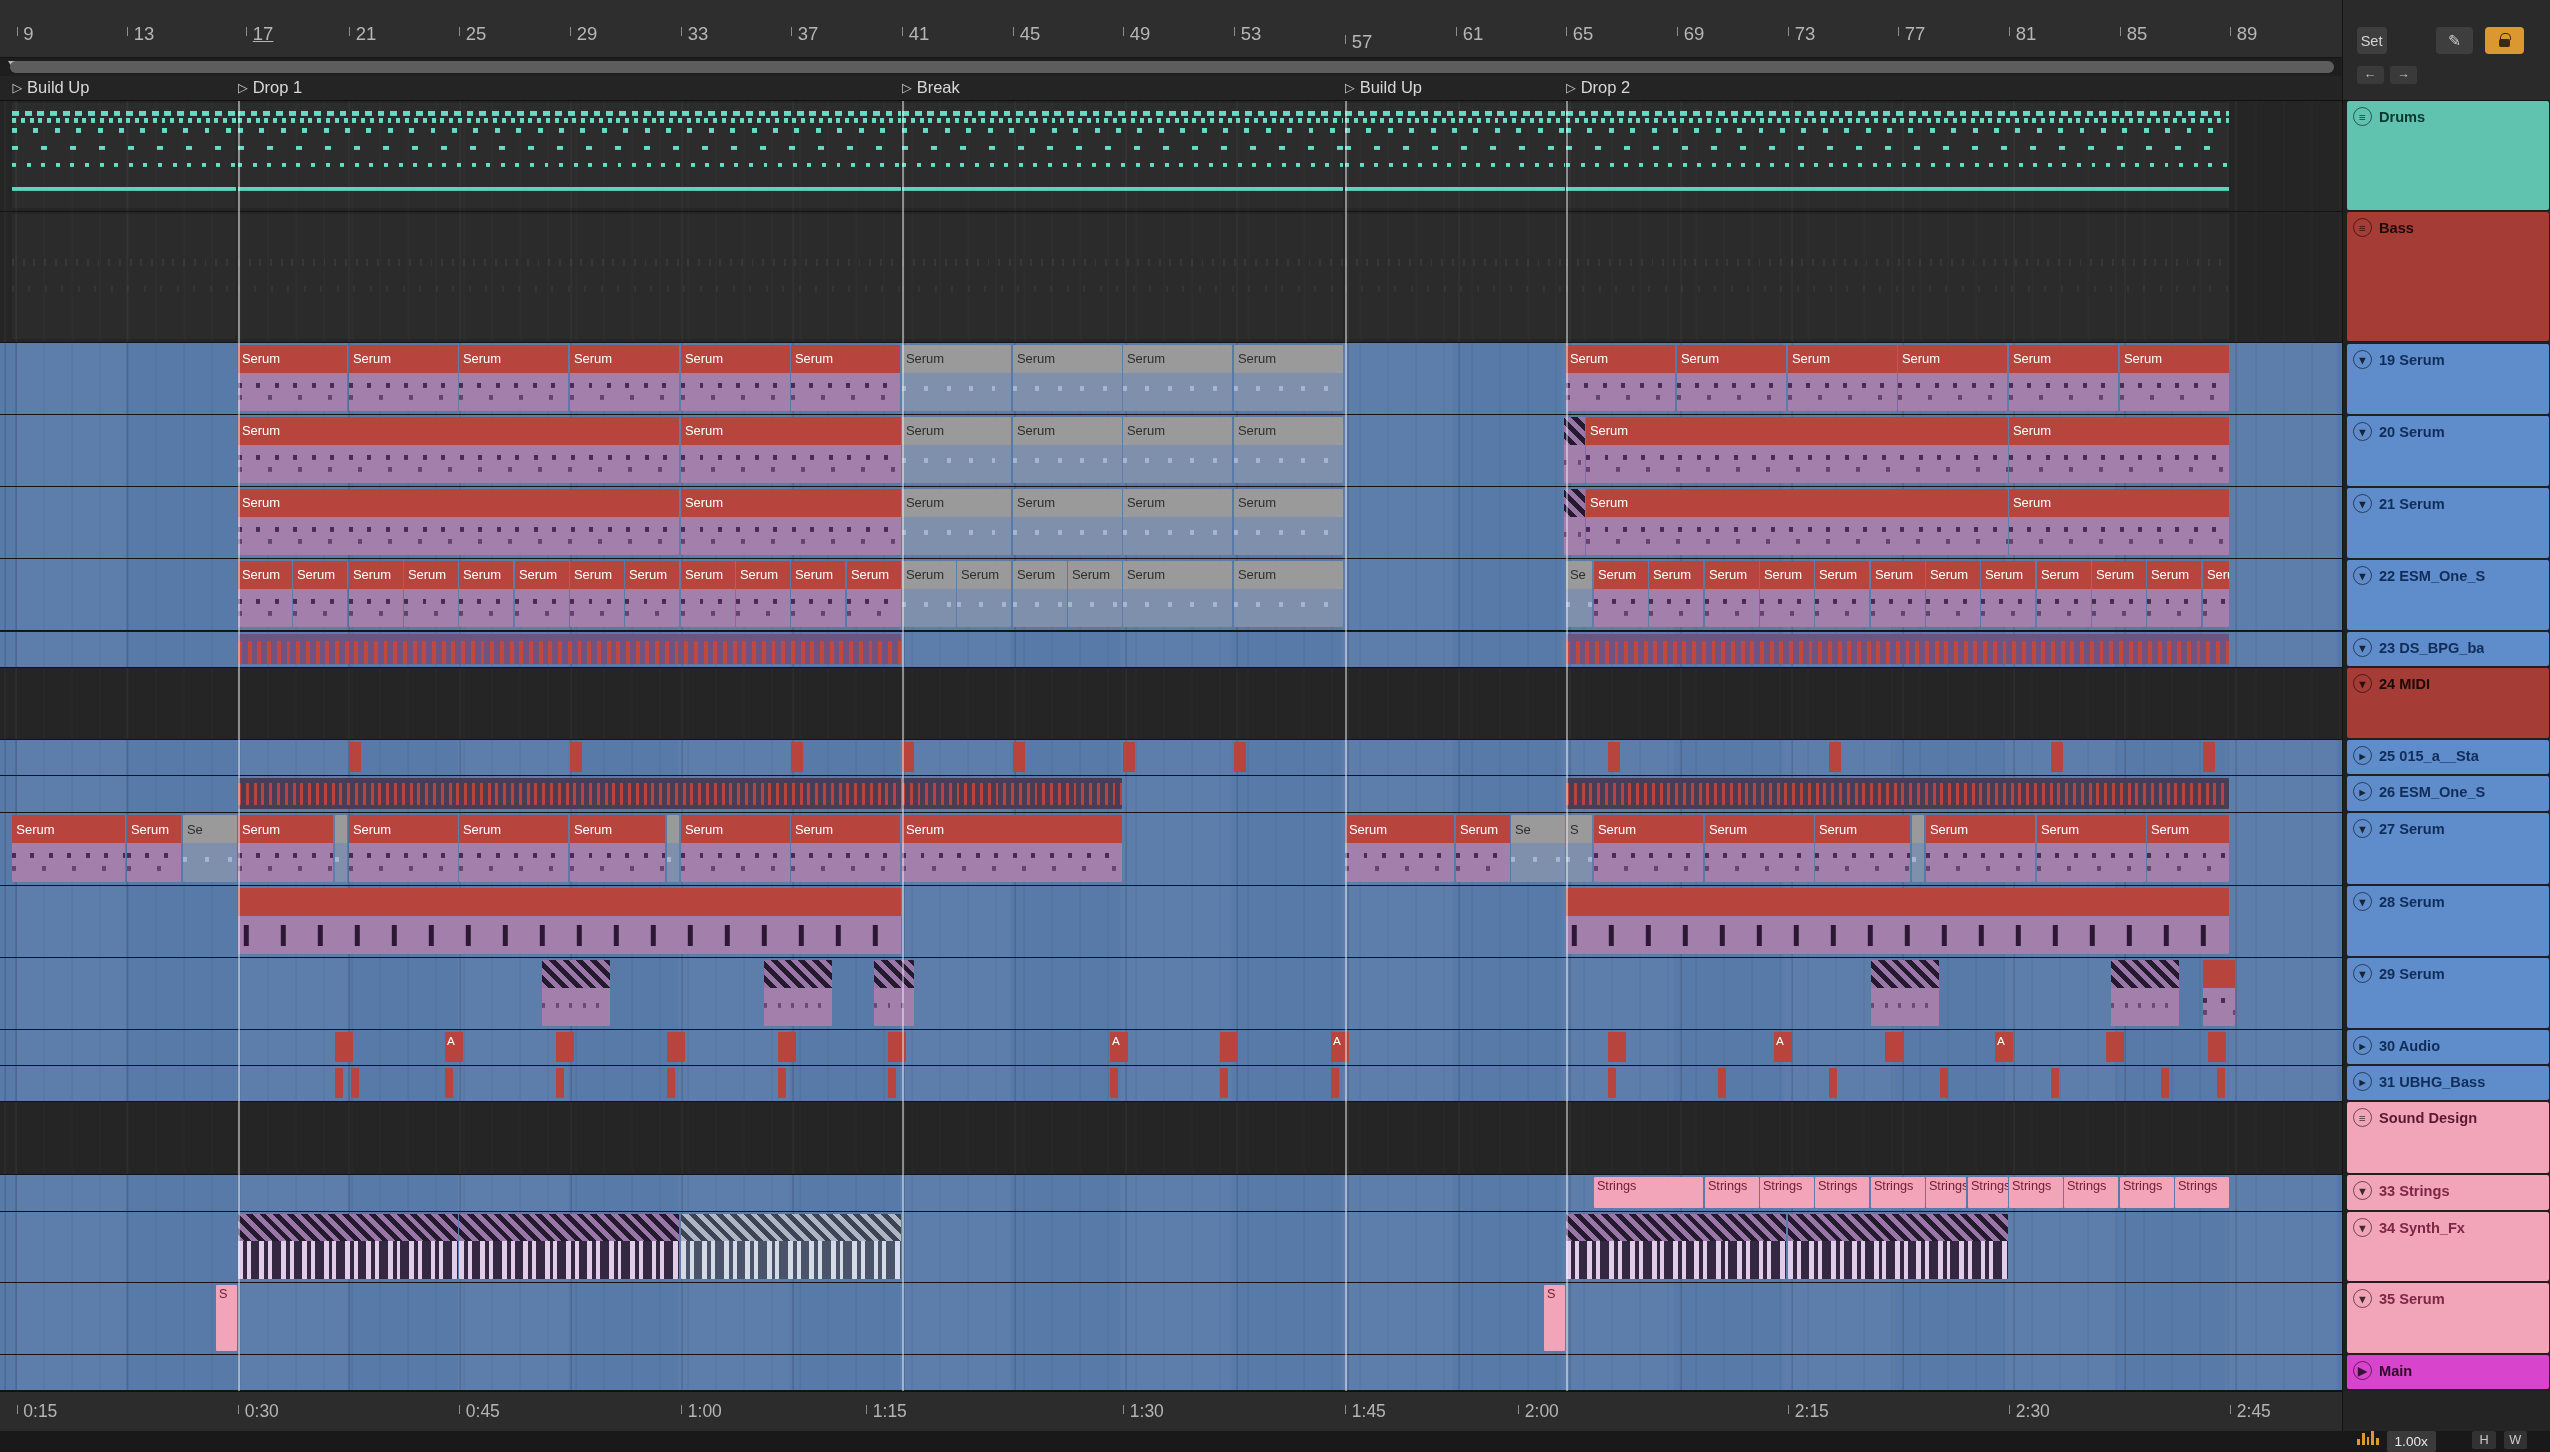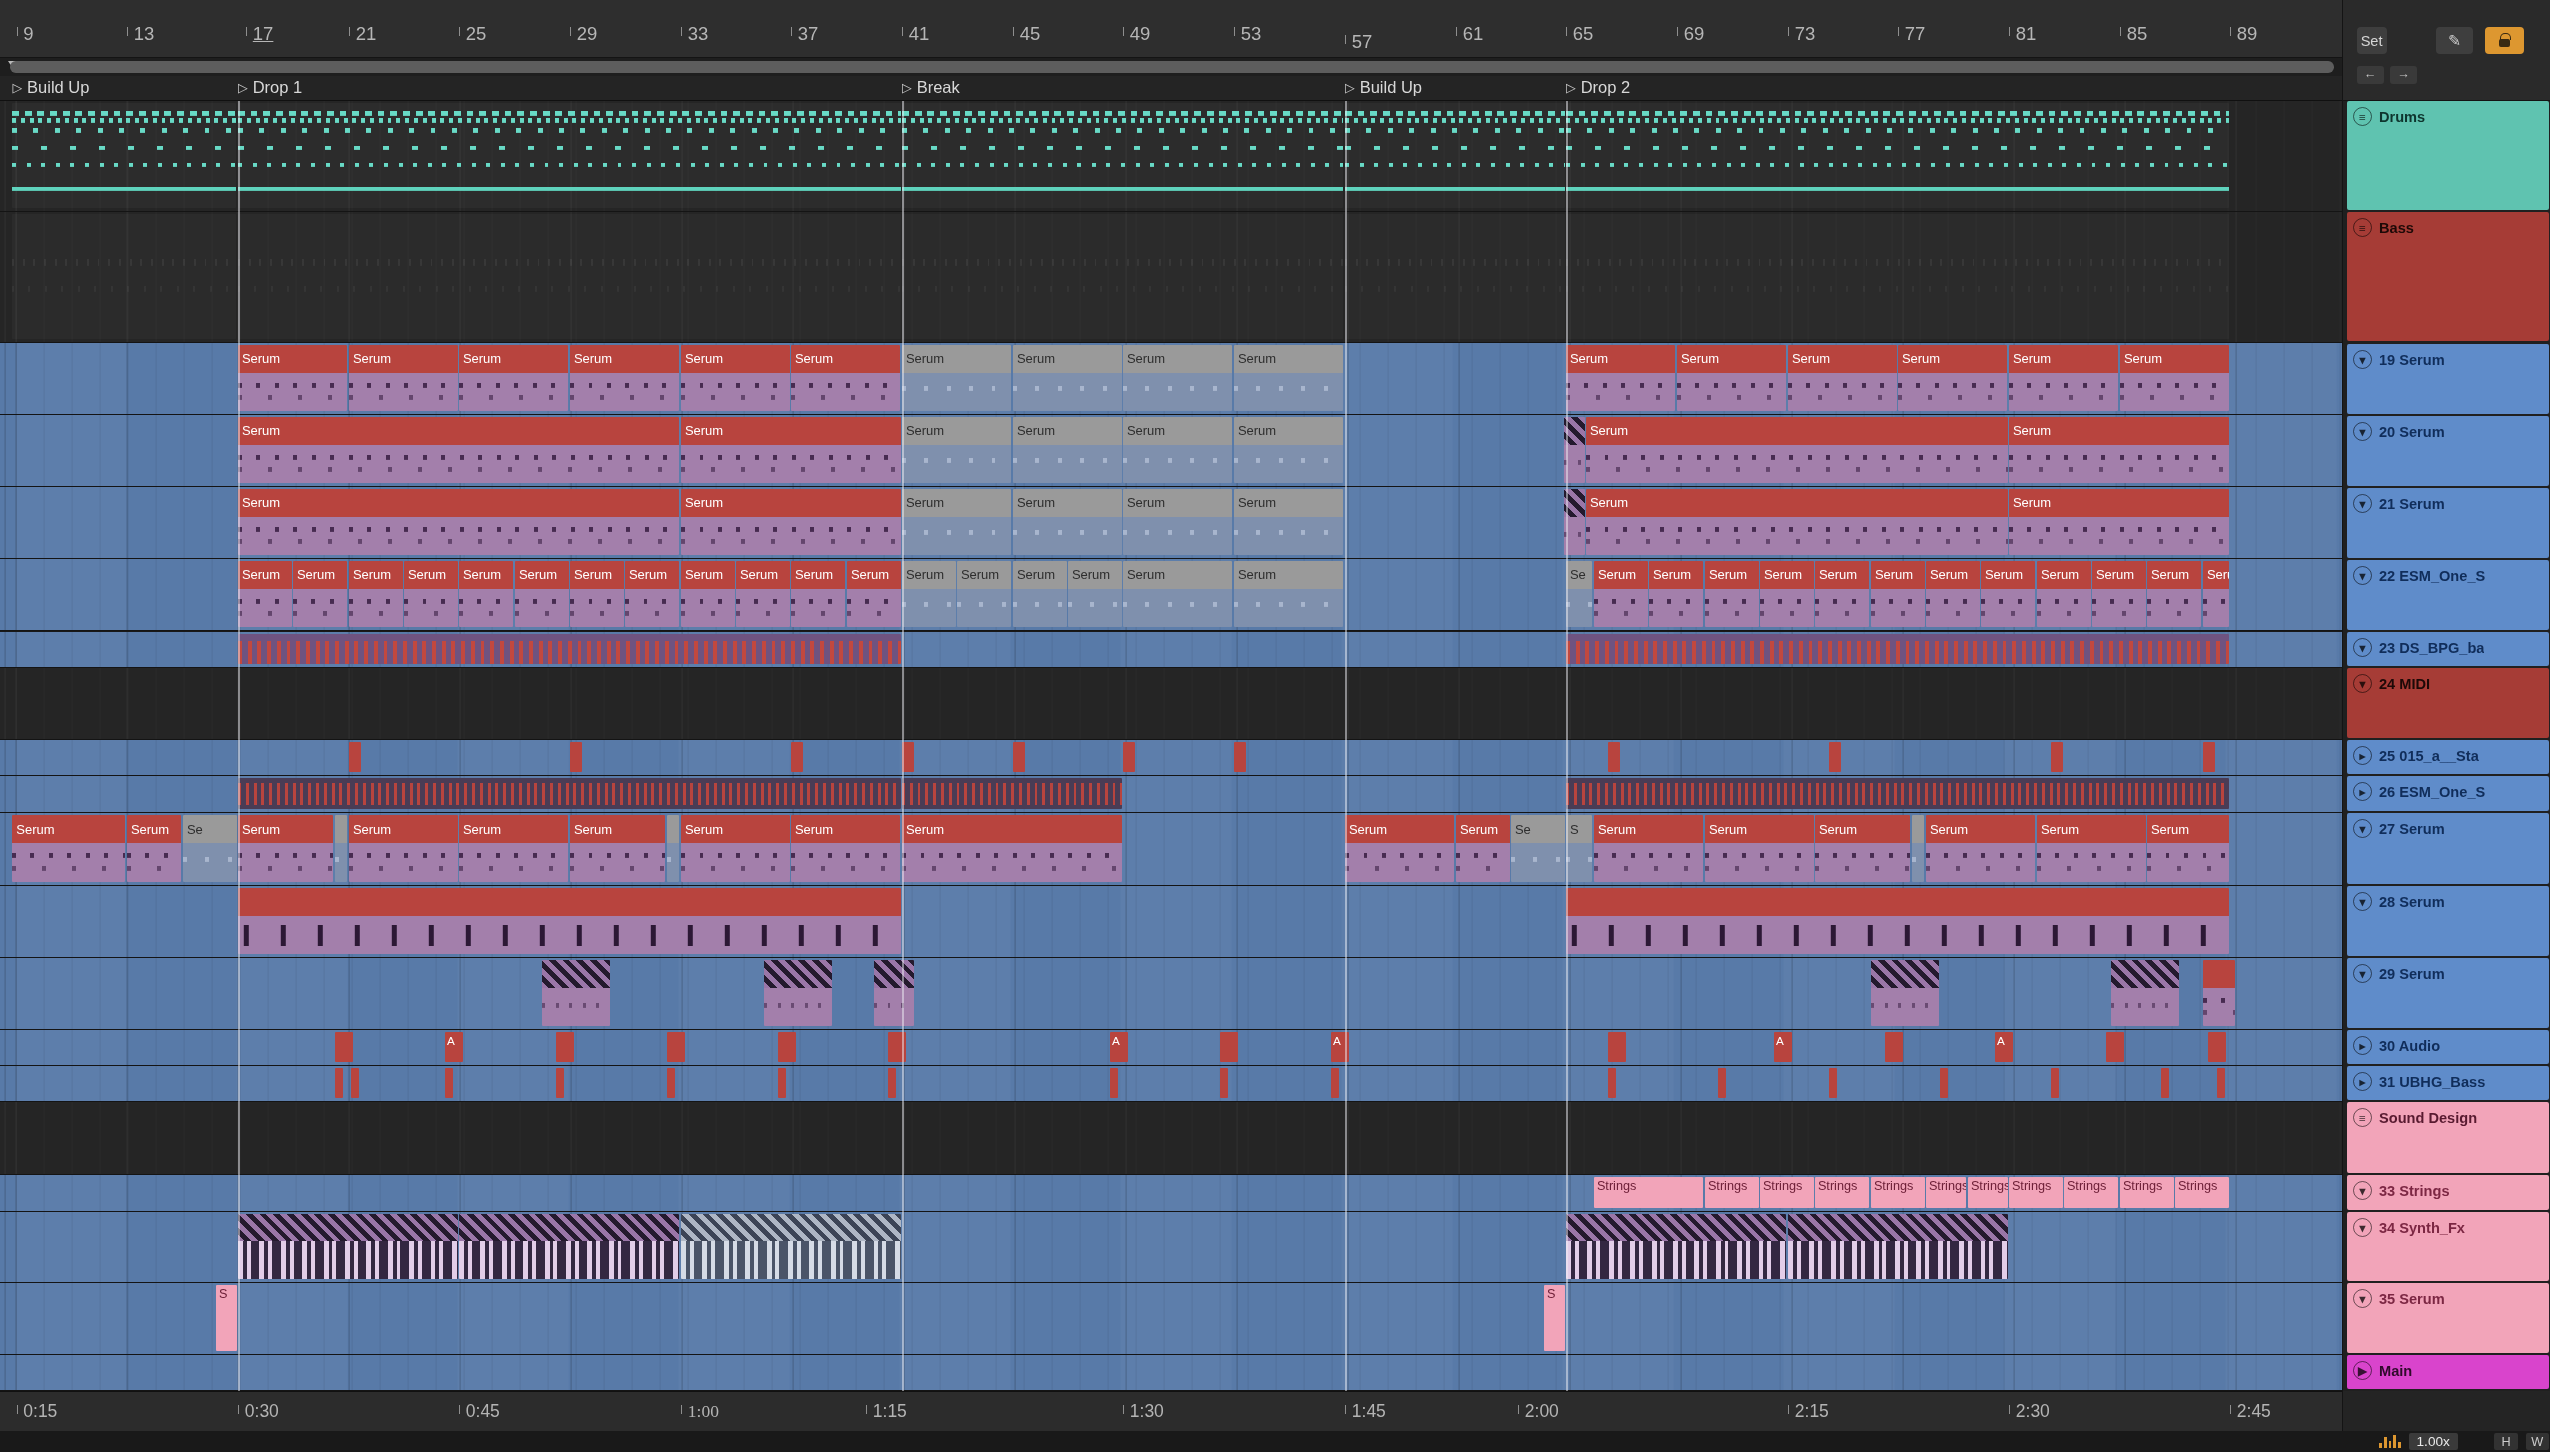--- a/index.html
+++ b/index.html
@@ -98,21 +98,21 @@
   .lockglyph{width:11.7px;height:8.8px;background:#3a2a12;border-radius:1.9px;position:relative;margin-top:4.9px}
   .lockglyph::before{content:"";position:absolute;left:1px;top:-5.8px;width:9.7px;height:5.8px;border:1.9px solid #3a2a12;border-bottom:none;border-radius:4.9px 4.9px 0 0}
   .navarrow{position:absolute;top:66px;width:27px;height:17.5px;background:#3a3a3a;border:none;border-radius:2.9px;color:#c9c9c9;font-size:12.7px;line-height:1}
   #arrowL{left:13.6px}#arrowR{left:47px}
 
   
   #timeruler{position:absolute;left:0;top:1391px;width:2342px;height:40px;background:#2c2c2c;border-top:1px solid #111}
   .timelabel{position:absolute;top:8.8px;color:#b4b4b4;font-size:17.5px;padding-left:6.8px}
   .timelabel::before{content:"";position:absolute;left:0;top:3.9px;height:9.7px;width:4.9px;border-left:1.9px solid #8e8e8e}
   #brcorner{position:absolute;left:2342px;top:1391px;width:208px;height:40px;background:#242424;border-left:1.9px solid #141414}
-  #bottombar{position:absolute;left:0;top:1431px;width:2550px;height:21.4px;background:#191919;display:flex;justify-content:flex-end;align-items:center;gap:7.8px;padding-right:1px}
+  #bottombar{position:absolute;left:0;top:1431px;width:2550px;height:21.4px;background:#191919;display:flex;justify-content:flex-end;gap:7.8px;padding-right:23px}
   .waveicon{display:flex;align-items:flex-end;gap:1.9px;height:13.6px}
   .waveicon i{display:block;width:2.9px;background:#dd9730}
   #speedbox{background:#3a3a3a;color:#e8e8e8;font-size:13.6px;padding:1px 7.8px;border-radius:1.9px;border:none;font-family:inherit}
   .hwbtn{width:23.4px;height:17.5px;background:#323232;color:#cccccc;border:none;border-radius:1.9px;font-size:12.7px;font-family:inherit}
   #hbtn{margin-left:29px}
 </style>
 </head>
 <body>
 
 <div id="app">
@@ -945,21 +945,21 @@
         <span class="lockglyph"></span>
       </button>
     <button class="navarrow" id="arrowL"><span>←</span></button>
     <button class="navarrow" id="arrowR"><span>→</span></button>
   </div>
 
   <div id="timeruler">
       <div class="timelabel" style="left: 16.5px;">0:15</div>
       <div class="timelabel" style="left: 238px;">0:30</div>
       <div class="timelabel" style="left: 459px;">0:45</div>
-      <div class="timelabel" style="left: 681px; font-family: Liberation Serif, serif;">1:00</div>
+      <div class="timelabel" style="left: 681px;">1:00</div>
       <div class="timelabel" style="left: 866px;">1:15</div>
       <div class="timelabel" style="left: 1123px;">1:30</div>
       <div class="timelabel" style="left: 1345px;">1:45</div>
       <div class="timelabel" style="left: 1518px;">2:00</div>
       <div class="timelabel" style="left: 1788px;">2:15</div>
       <div class="timelabel" style="left: 2009px;">2:30</div>
       <div class="timelabel" style="left: 2230px;">2:45</div>
     </div>
   <div id="brcorner"></div>
 

